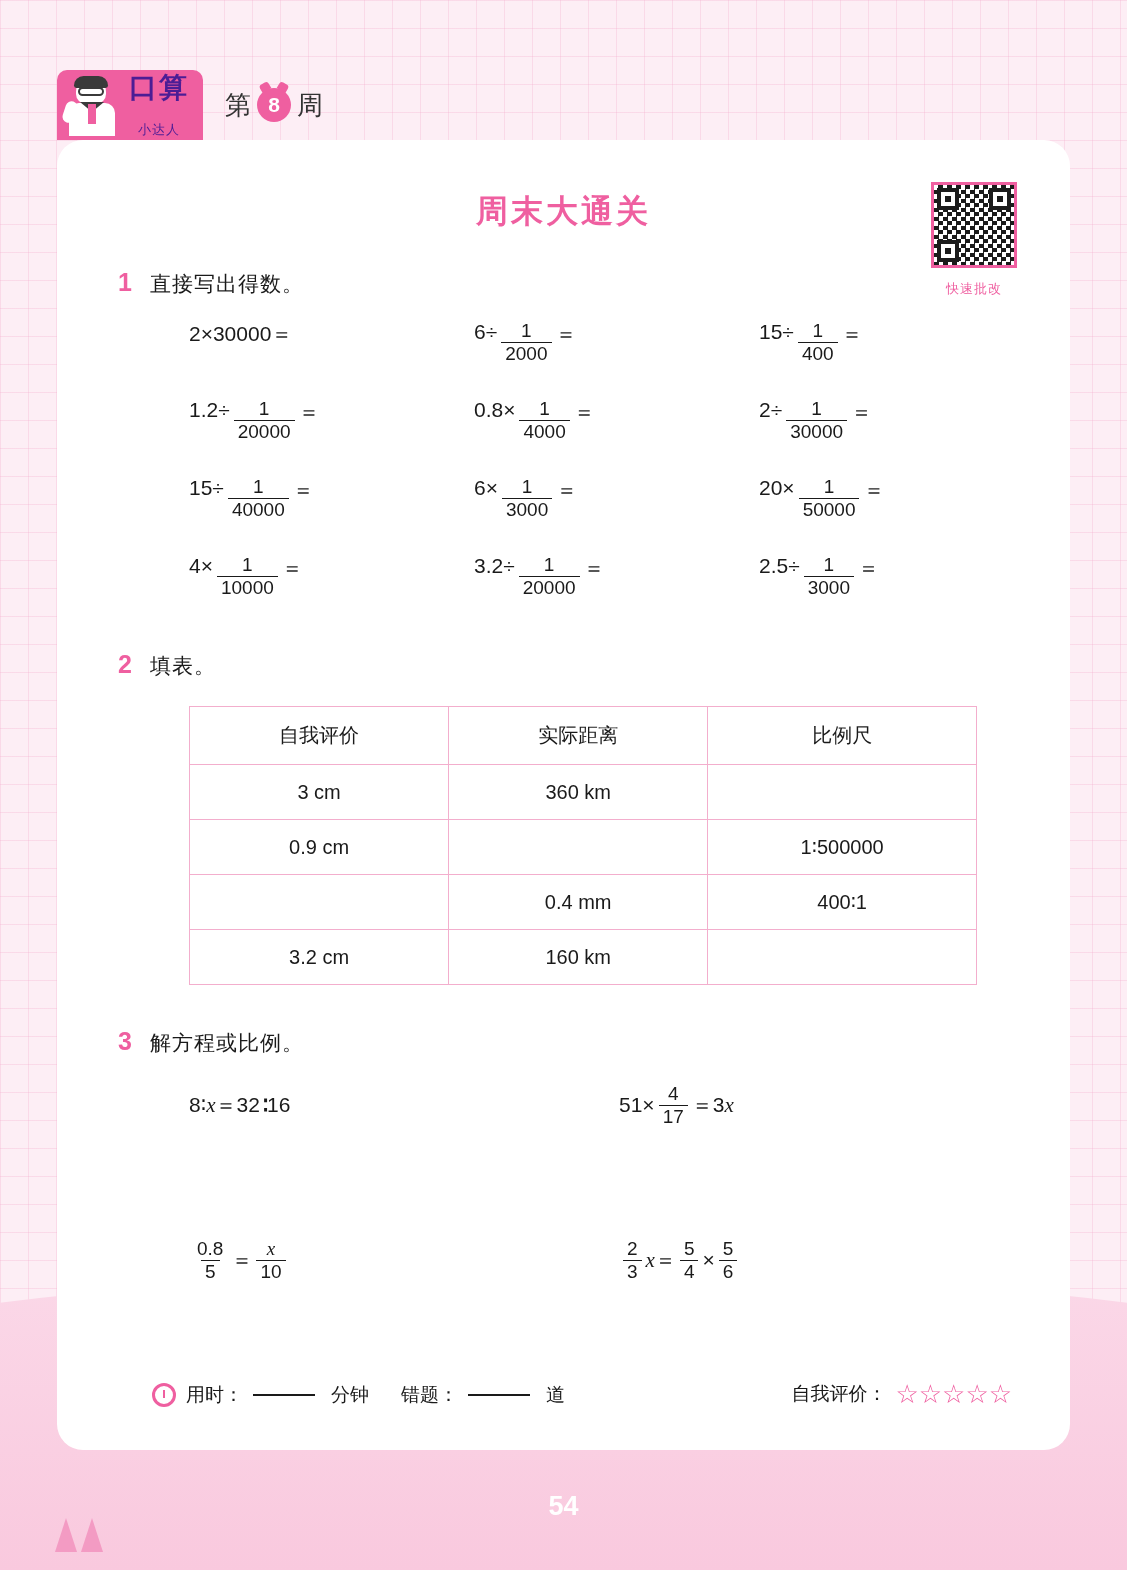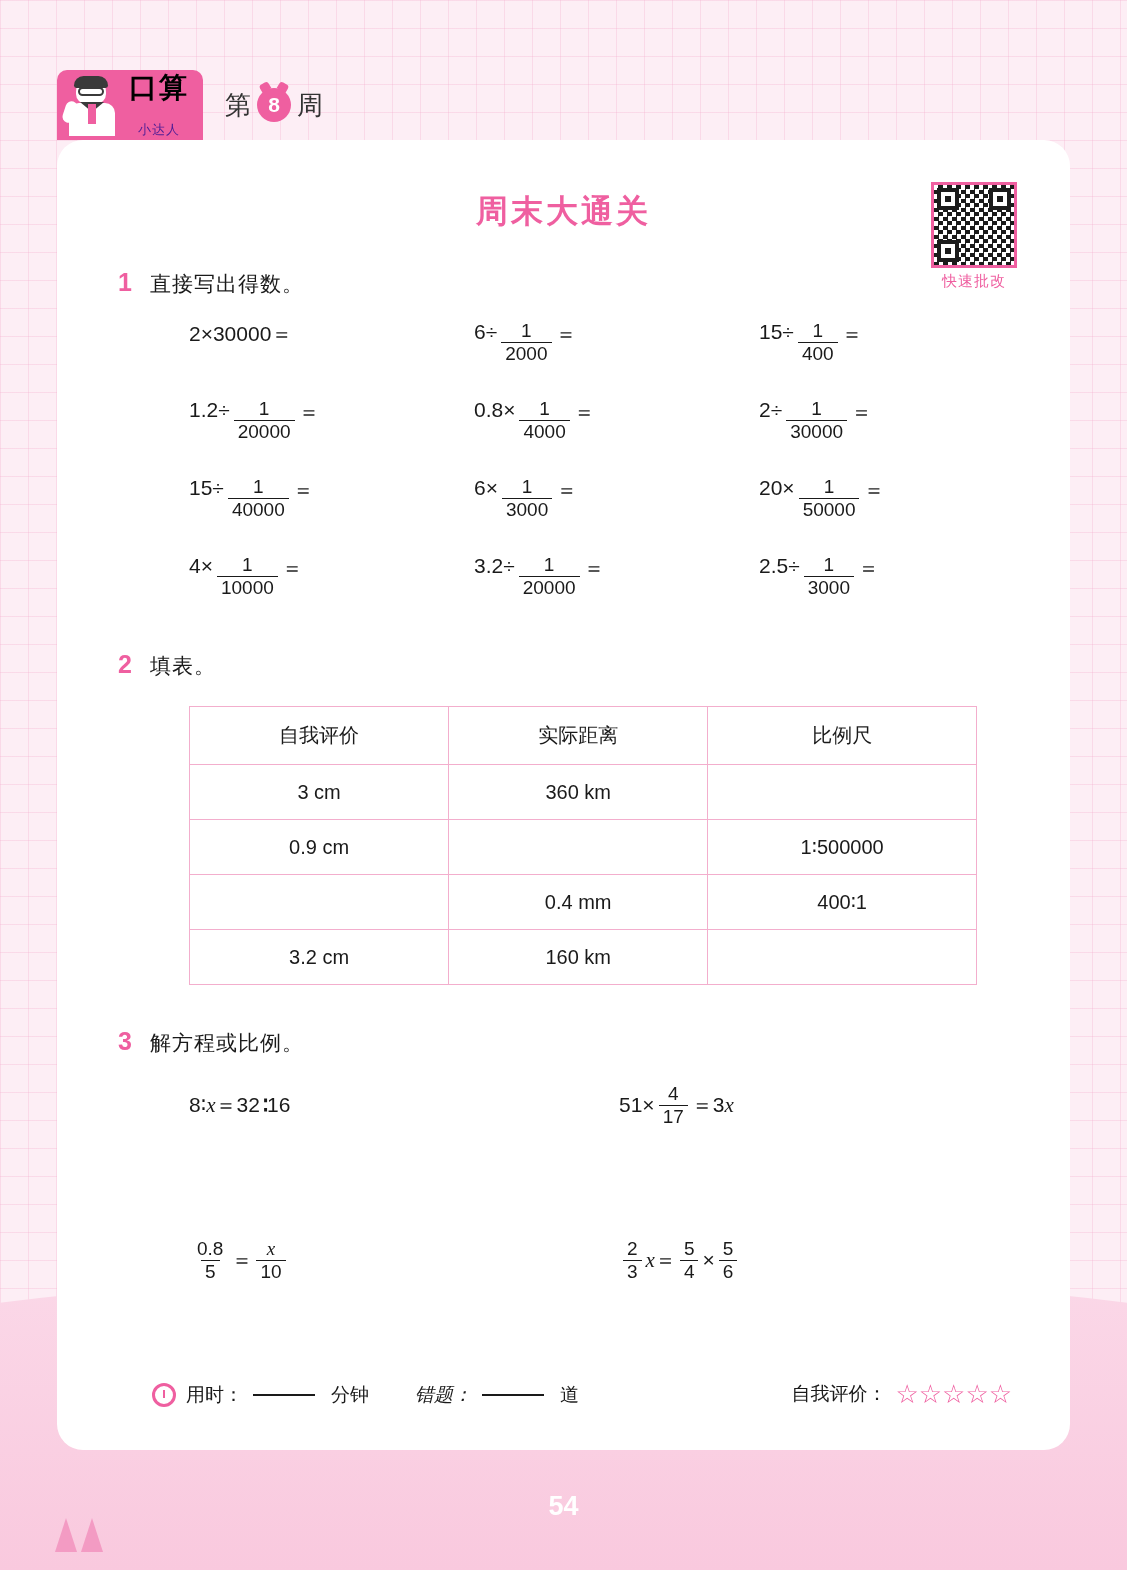--- a/index.html
+++ b/index.html
@@ -100,21 +100,21 @@
   }
   .mascot .arm {
     position: absolute; left: 1px; top: 27px;
     width: 12px; height: 22px;
     background: #fff;
     border-radius: 6px;
     transform: rotate(18deg);
   }
   .brand-text { line-height: 1; text-align: center; }
   .brand-main {
-    font-size: 28px; color: #000000; font-weight: bold;
+    font-size: 28px; color: #4c1d95; font-weight: bold;
     letter-spacing: 2px;
   }
   .brand-sub {
     font-size: 13px; color: #4c1d95; margin-top: 21px;
     letter-spacing: 1px;
   }
   .week-wrap {
     display: flex; align-items: center; gap: 6px;
     margin-left: 22px;
     font-size: 26px;
@@ -179,22 +179,22 @@
   .qr .finder {
     position: absolute; width: 22px; height: 22px;
     border: 4px solid #1b1b1b; background: #fff;
   }
   .qr .finder i { display:block; width:6px; height:6px; background:#1b1b1b; margin:4px; }
   .qr .f1 { left: 3px; top: 3px; }
   .qr .f2 { right: 3px; top: 3px; }
   .qr .f3 { left: 3px; bottom: 3px; }
   .qr-label {
     color: #ef5fa0;
-    font-size: 15px;
-    margin-top: 4px;
+    font-size: 13px;
+    margin-top: 12px;
     letter-spacing: 1px;
   }
 
   
   .section { position: relative; padding: 0 0 0 0; }
   .sec-head {
     display: flex;
     align-items: baseline;
     gap: 14px;
     padding-left: 95px;
@@ -560,21 +560,21 @@
         </div>
       </div>
   </div>
 
   <div class="footer">
     <div class="foot-left">
       <span class="clock"></span>
       <span>用时：</span>
       <span class="blank"></span>
       <span style="margin-left:6px;">分钟</span>
-      <span style="margin-left:36px;font-style:italic;">错题：</span>
+      <span style="margin-left:22px;">错题：</span>
       <span class="blank"></span>
       <span style="margin-left:6px;">道</span>
     </div>
     <div class="foot-right">
       <span>自我评价：</span>
       <span id="stars"><span class="star">☆</span><span class="star">☆</span><span class="star">☆</span><span class="star">☆</span><span class="star">☆</span></span>
     </div>
   </div>
 </div>
 

